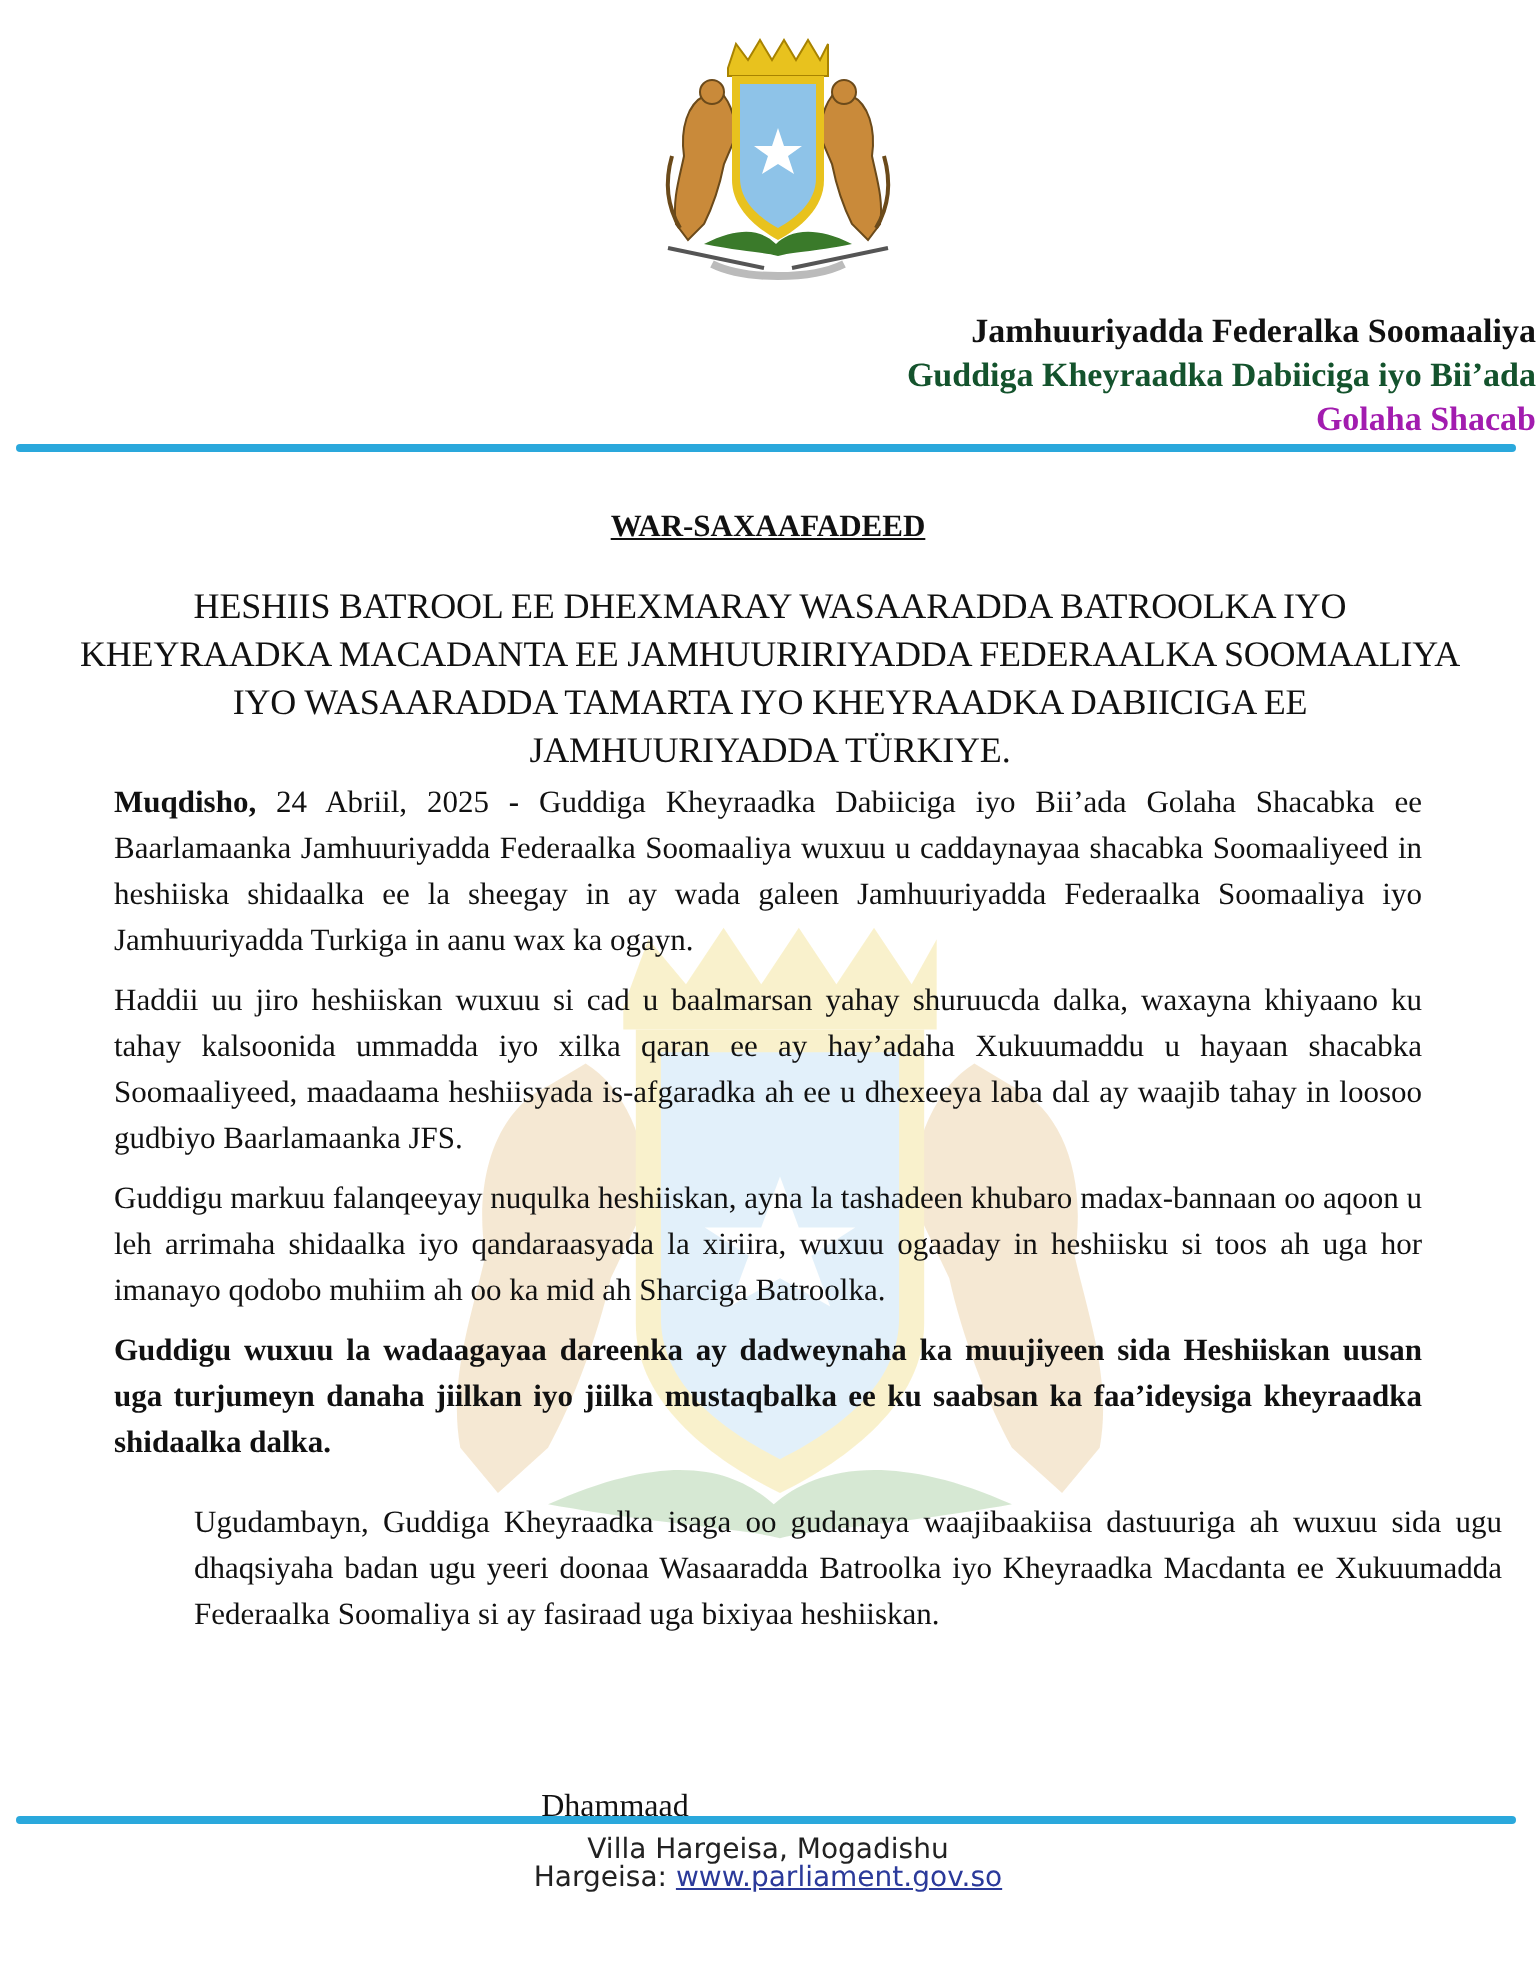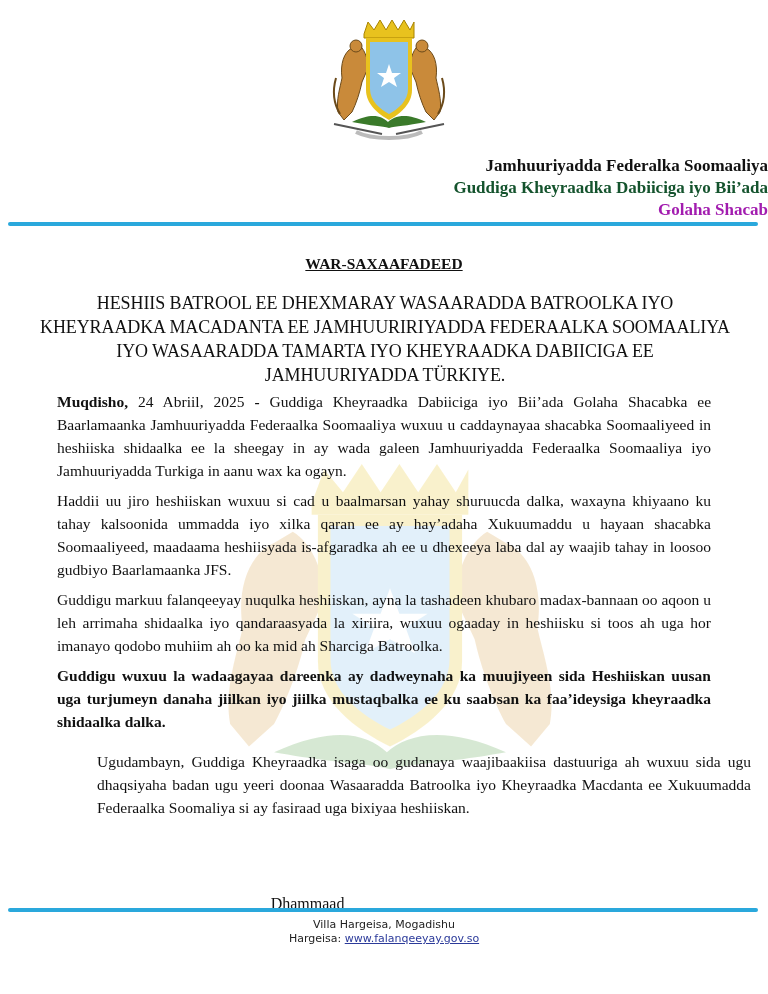--- a/index.html
+++ b/index.html
@@ -18,21 +18,21 @@
   .rule-bot { top: 908px; }
   .doc-title { position: absolute; top: 255px; left: 0; width: 768px; text-align: center; font-weight: bold; font-size: 15.5px; text-decoration: underline; }
   .headline { position: absolute; top: 291px; left: 40px; width: 690px; text-align: center; font-size: 18px; line-height: 24px; letter-spacing: -0.1px; }
   .para { position: absolute; left: 57px; width: 654px; font-size: 15.5px; line-height: 23px; text-align: justify; }
   .p1 { top: 390px; }
   .p2 { top: 489px; }
   .p3 { top: 588px; }
   .p4 { top: 664px; font-weight: bold; }
   .p5 { top: 750px; margin-left: 40px; }
   .closing { position: absolute; top: 855px; left: 0; width: 615px; text-align: center; font-weight: normal; font-size: 16px; margin-top: 40px; }
-  .footer { position: absolute; top: 918px; left: 0; width: 768px; text-align: center; font-family: "DejaVu Sans", "Liberation Sans", sans-serif; font-size: 11px; line-height: 14px; color: #222; }
+  .footer { position: absolute; top: 918px; left: 0; width: 768px; text-align: center; font-family: "DejaVu Sans", "Liberation Sans", sans-serif; font-size: 14px; line-height: 14px; color: #222; }
   .footer a { color: #2b3a9a; text-decoration: underline; }
   .bold { font-weight: bold; }
 </style>
 </head>
 <body>
 
 <svg class="crest" viewBox="0 0 134 138">
 
   <path d="M30 40 C22 44 18 56 20 70 C18 80 14 92 16 104 L22 112 L30 104 C34 96 38 84 40 74 L46 60 C46 50 42 40 36 36 Z" fill="#c98a3a" stroke="#6b4a1a" stroke-width="1"></path>
   <circle cx="34" cy="38" r="6" fill="#c98a3a" stroke="#6b4a1a"></circle>
@@ -79,15 +79,15 @@
 <div class="para p3">Guddigu markuu falanqeeyay nuqulka heshiiskan, ayna la tashadeen khubaro madax-bannaan oo aqoon u leh arrimaha shidaalka iyo qandaraasyada la xiriira, wuxuu ogaaday in heshiisku si toos ah uga hor imanayo qodobo muhiim ah oo ka mid ah Sharciga Batroolka.</div>
 <div class="para p4">Guddigu wuxuu la wadaagayaa dareenka ay dadweynaha ka muujiyeen sida Heshiiskan uusan uga turjumeyn danaha jiilkan iyo jiilka mustaqbalka ee ku saabsan ka faa’ideysiga kheyraadka shidaalka dalka.</div>
 <div class="para p5">Ugudambayn, Guddiga Kheyraadka isaga oo gudanaya waajibaakiisa dastuuriga ah wuxuu sida ugu dhaqsiyaha badan ugu yeeri doonaa Wasaaradda Batroolka iyo Kheyraadka Macdanta ee Xukuumadda Federaalka Soomaliya si ay fasiraad uga bixiyaa heshiiskan.</div>
 
 <div class="closing">_Dhammaad_</div>
 
 <div class="rule rule-bot"></div>
 <div class="footer">
   <div>Villa Hargeisa, Mogadishu</div>
   <div>
-    <span>Hargeisa: </span><a>www.falanqeeyay.gov.so</a>
+    <span>Hargeisa: </span><a>www.parliament.gov.so</a>
   </div>
 </div>
 
 </body></html>

